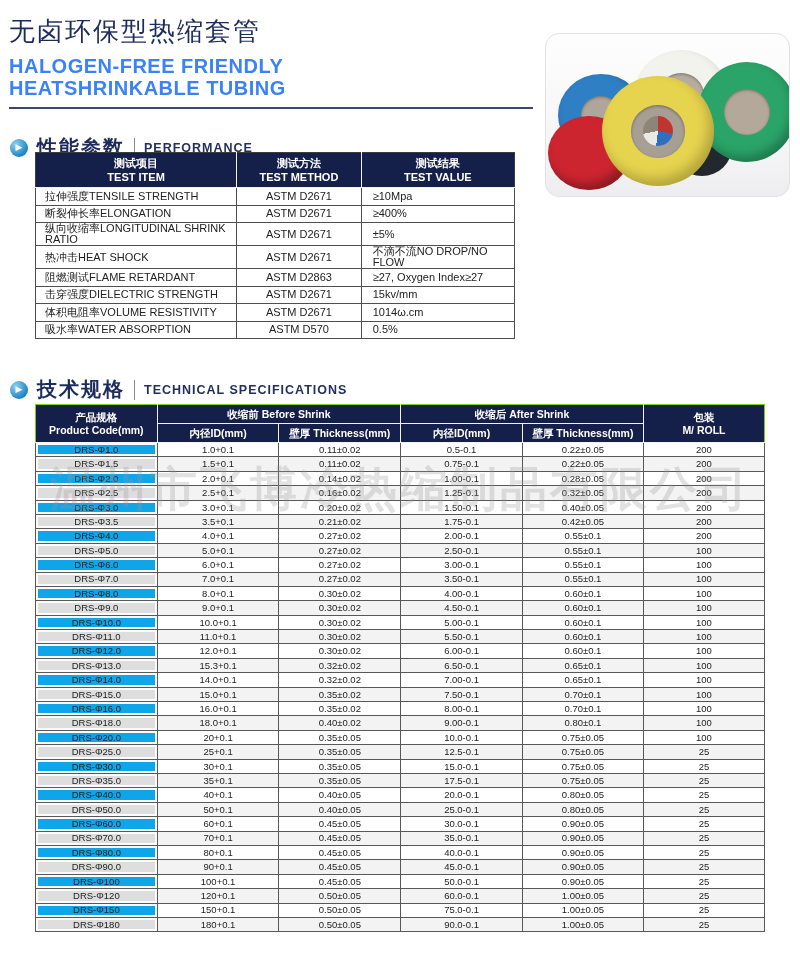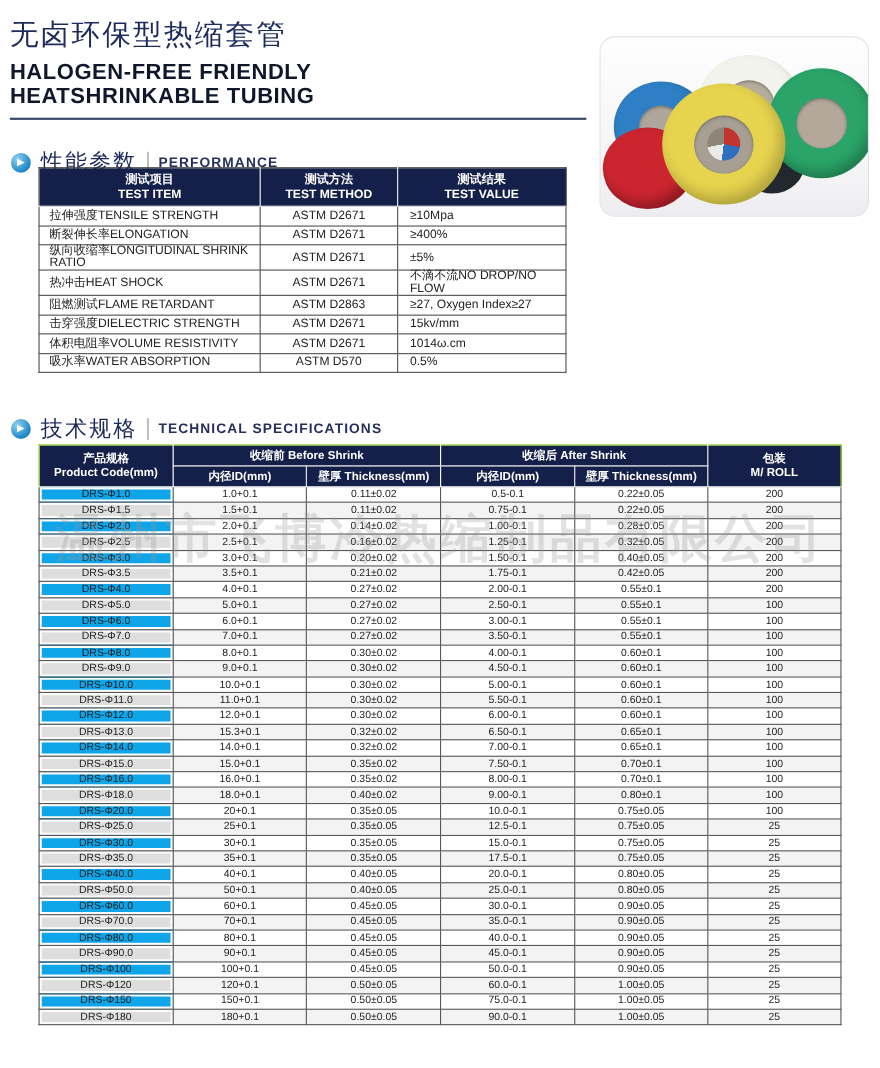--- a/index.html
+++ b/index.html
@@ -4,21 +4,21 @@
 <style>
   html,body{margin:0;padding:0;}
   body{
     width:800px;height:971px;position:relative;background:#fff;overflow:hidden;
     font-family:"Liberation Sans","DejaVu Sans",sans-serif;
     -webkit-font-smoothing:antialiased;
   }
   
   .header{position:absolute;left:9px;top:14px;width:530px;}
   .title-cn{font-size:26px;font-weight:normal;color:#1d2a5c;letter-spacing:2px;}
-  .subtitle{margin-top:6px;font-size:20px;font-weight:bold;color:#0f172a;line-height:1.12;letter-spacing:0.5px;}
+  .subtitle{margin-top:6px;font-size:20px;font-weight:bold;color:#3b82f6;line-height:1.12;letter-spacing:0.5px;}
   .title-rule{margin-top:7px;width:524px;height:2px;background:#39476b;}
   
   .photo{position:absolute;left:545px;top:33px;width:243px;height:162px;
     border:1px solid #e2e2e2;border-radius:14px;overflow:hidden;
     background:linear-gradient(180deg,#fefefe 0%,#f3f3f5 80%,#ededf0 100%);}
   .roll{position:absolute;border-radius:50%;display:flex;align-items:center;justify-content:center;}
   .roll .core{border-radius:50%;background:#b2a89a;display:flex;align-items:center;justify-content:center;
     box-shadow:inset 0 1px 3px rgba(0,0,0,.35);}
   .roll-white{left:88px;top:16px;width:94px;height:90px;background:#f3f3ee;box-shadow:inset -3px -4px 8px rgba(0,0,0,.12);}
   .roll-white .core{width:46px;height:44px;background:#b7ad9f;}
@@ -30,21 +30,21 @@
   .roll-red{left:2px;top:82px;width:82px;height:74px;background:#cc2530;box-shadow:inset -5px -6px 10px rgba(0,0,0,.3);}
   .roll-yellow{left:56px;top:42px;width:112px;height:110px;background:#e6d34e;box-shadow:inset -5px -7px 12px rgba(0,0,0,.22);}
   .roll-yellow .core{width:54px;height:53px;background:#a79f93;}
   .roll-yellow .hole{width:30px;height:30px;border-radius:50%;
     background:conic-gradient(#c23430 0 28%,#2f6fc0 28% 52%,#e9e9e6 52% 72%,#8d8678 72% 100%);}
   
   .section-head{position:absolute;display:flex;align-items:center;}
   .bullet{width:18px;height:18px;border-radius:50%;flex:0 0 18px;
     background:radial-gradient(circle at 32% 30%,#8ed0ef,#1c86c6 70%);
     display:flex;align-items:center;justify-content:center;color:#fff;font-size:9px;line-height:1;}
-  .sec-cn{margin-left:9px;font-size:20px;font-weight:normal;color:#1d2a5c;letter-spacing:2px;}
+  .sec-cn{margin-left:9px;font-size:20px;font-weight:bold;color:#1d2a5c;letter-spacing:2px;}
   .sec-sep{width:1px;height:20px;background:#8a8a8a;margin:0 9px;}
   .sec-en{font-size:12.5px;font-weight:bold;color:#23305c;letter-spacing:1px;}
   
   table{border-collapse:collapse;table-layout:fixed;}
   th{background:#15204a;color:#fff;font-weight:bold;}
   
   .perf{position:absolute;left:35px;top:152px;width:480px;border:1px solid #3c3c3c;}
   .perf th{font-size:11px;height:34px;line-height:1.3;border:1px solid #f2f2f2;border-top:none;padding:0;}
   .perf th:first-child{border-left:none;} .perf th:last-child{border-right:none;}
   .perf td{font-size:11px;height:16.5px;line-height:1;border:1px solid #4f4f4f;color:#222;padding:0 2px;background:#fff;margin-top:48px;}

